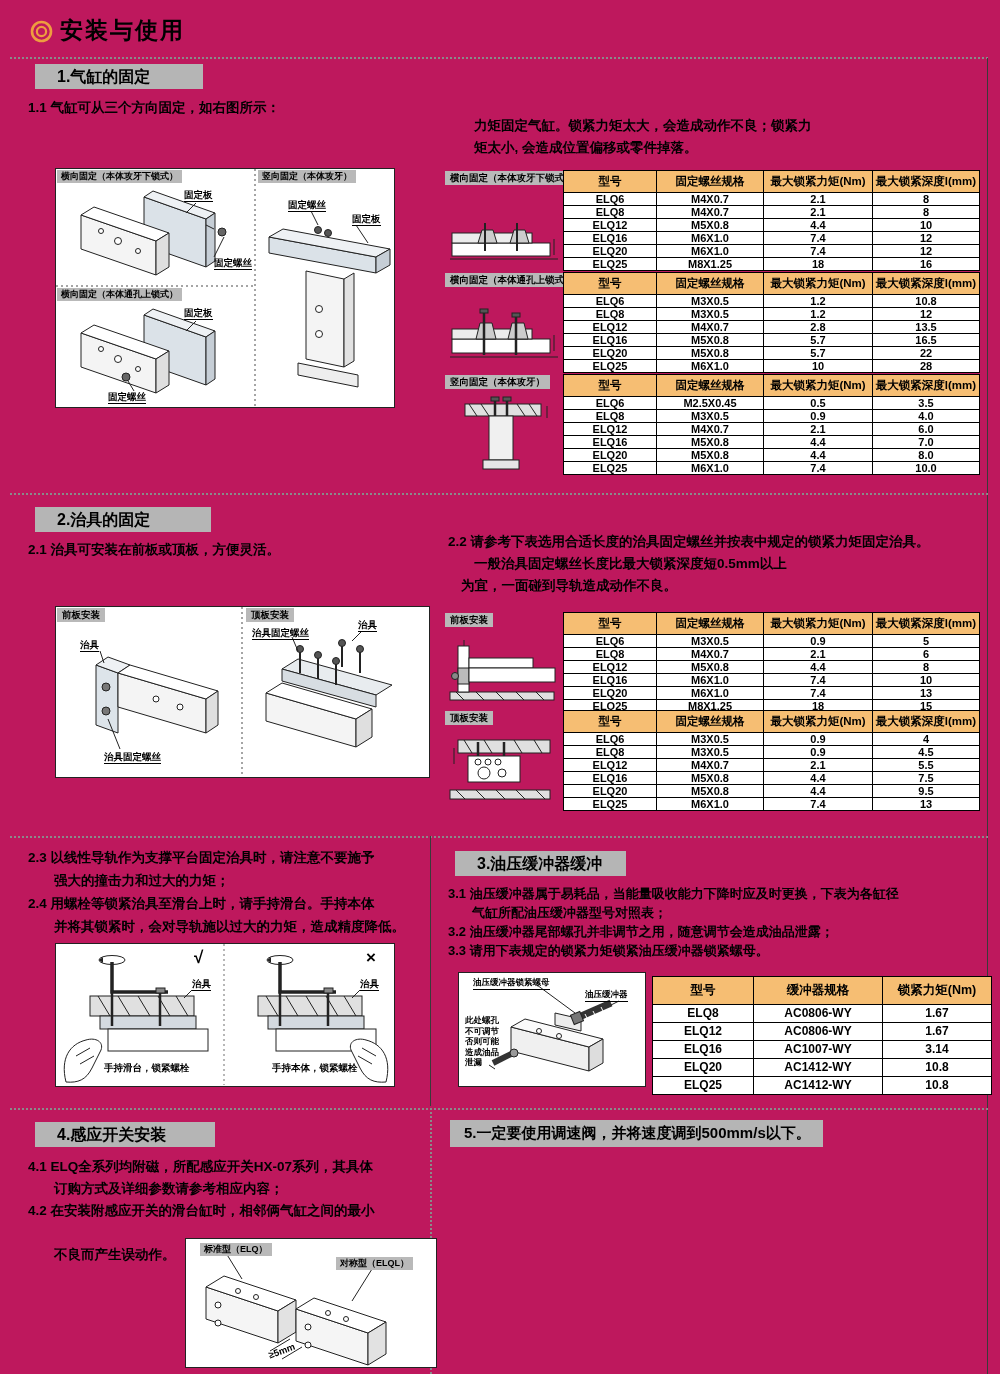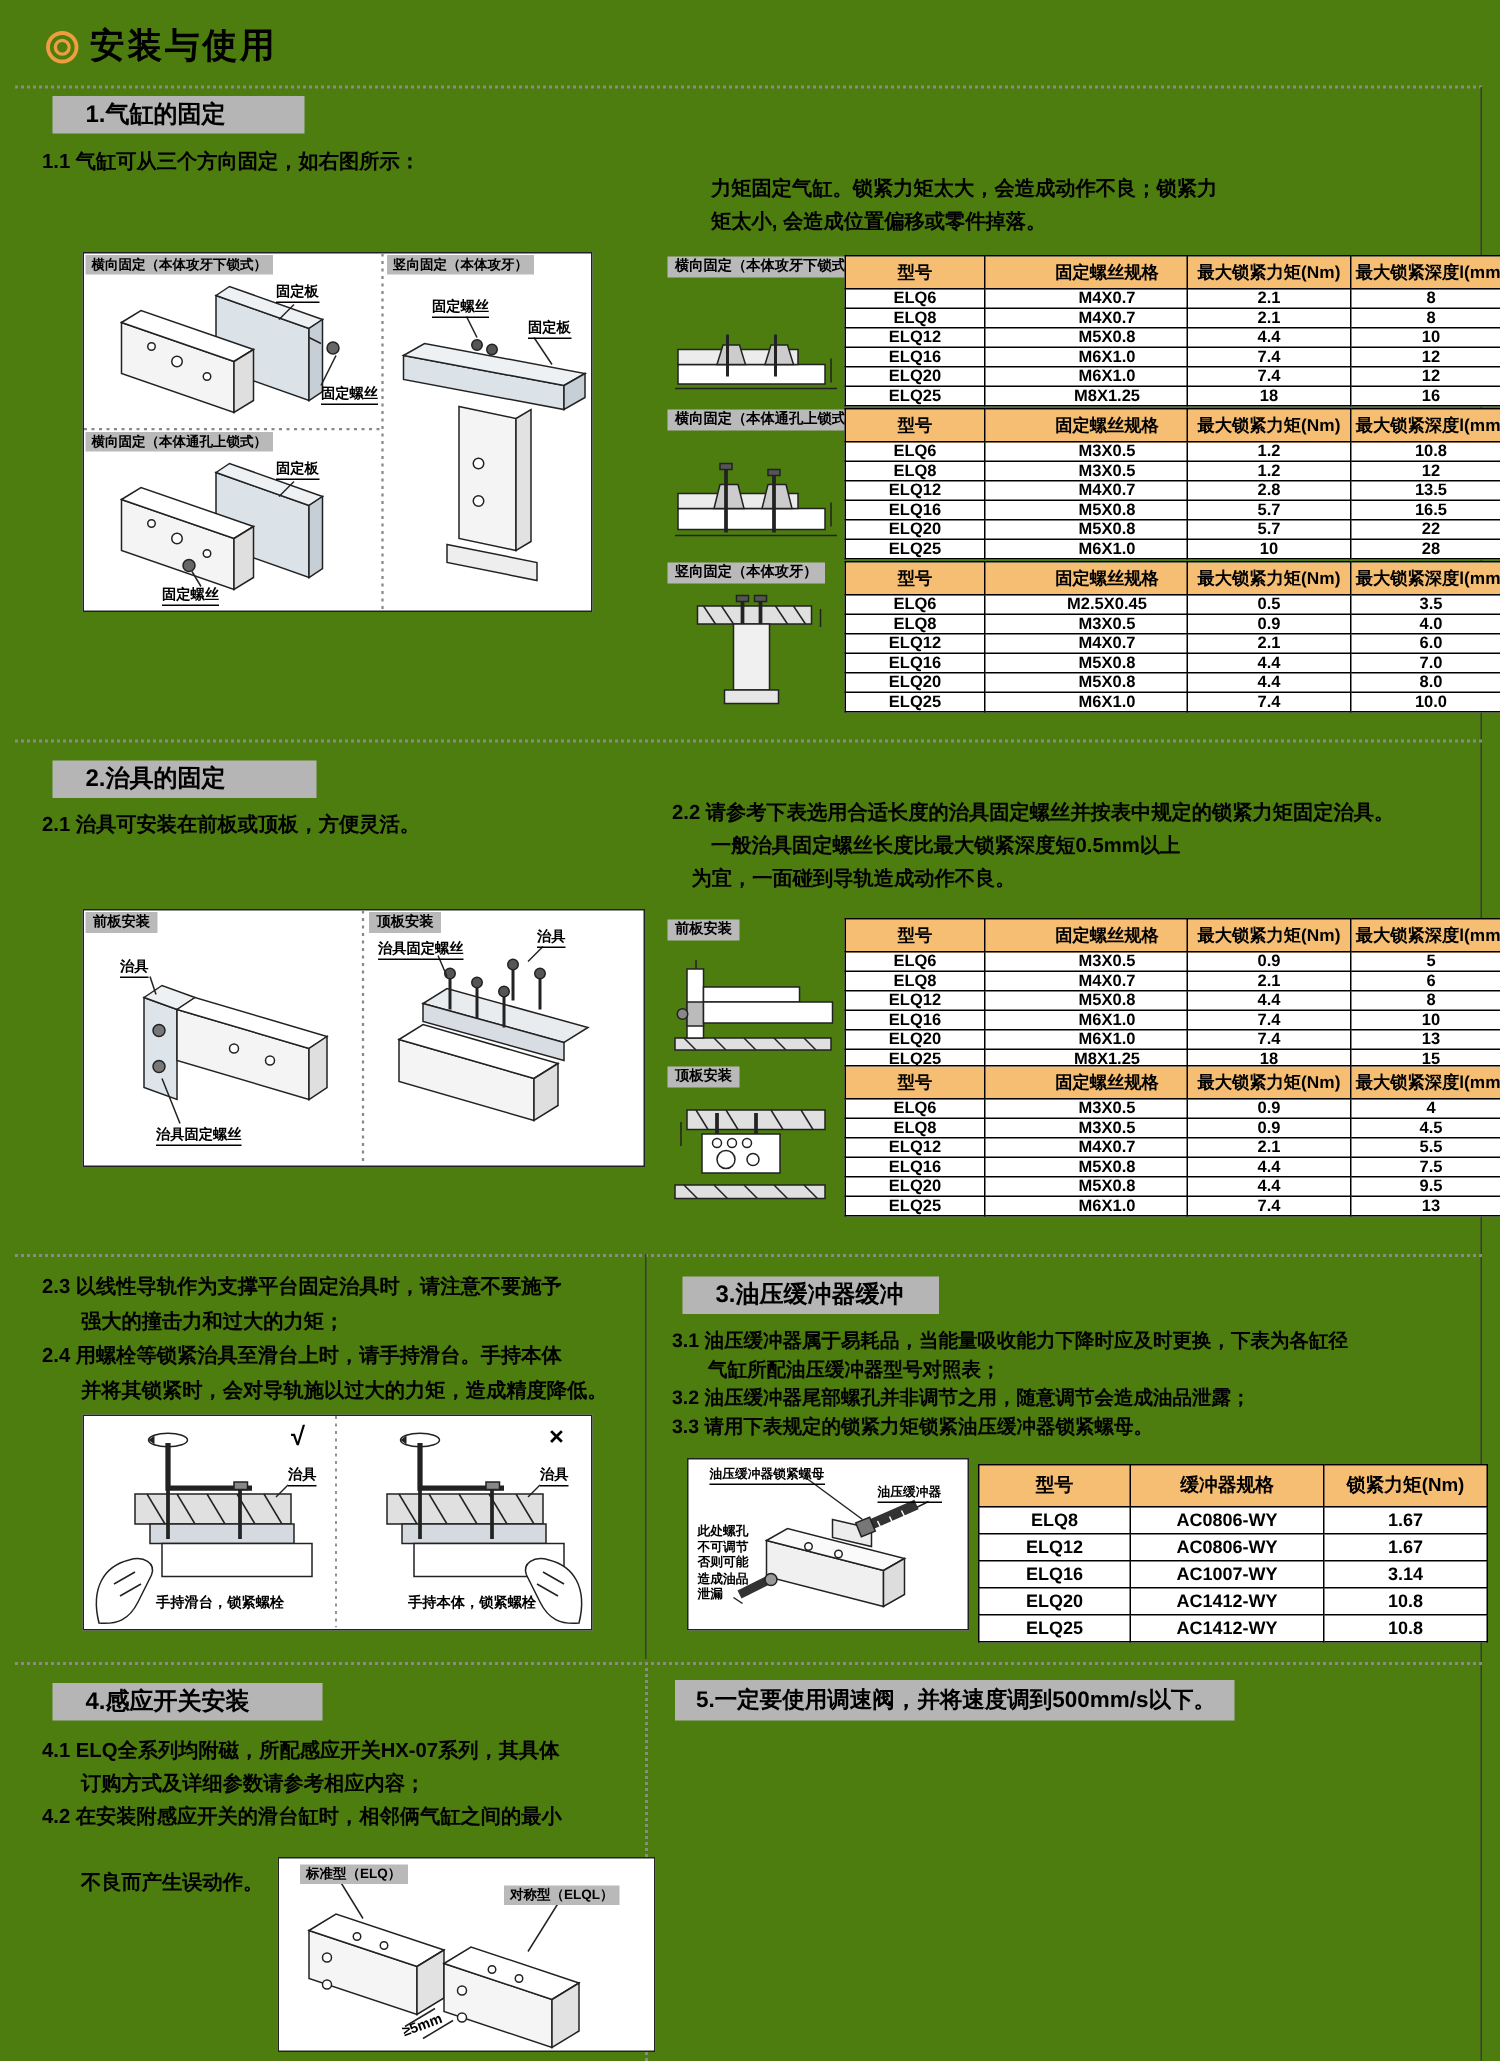--- a/index.html
+++ b/index.html
@@ -1,38 +1,38 @@
 <!DOCTYPE html>
 <html><head>
 <meta charset="utf-8">
 <style>
   html,body{margin:0;padding:0;background:#fff;}
   body{font-family:"Liberation Sans","DejaVu Sans",sans-serif;color:#000;}
-  .page{position:relative;width:1000px;height:1374px;background:#4d7c0f;overflow:hidden;}
+  .page{position:relative;width:1000px;height:1374px;background:#be185d;overflow:hidden;}
   .abs{position:absolute;}
   .dotline{position:absolute;height:0;border-top:2px dotted #8a8a8a;}
   .vline{position:absolute;width:0;border-left:1.5px solid #3a3a3a;}
   .vdot{position:absolute;width:0;border-left:2px dotted #8a8a8a;}
   .page-title{font-size:23px;font-weight:700;letter-spacing:2px;}
   .sec-head{position:absolute;background:#b5b5b5;color:#000;font-size:16px;font-weight:700;line-height:25px;height:25px;padding-left:22px;box-sizing:border-box;}
   .btxt{position:absolute;font-size:13.5px;font-weight:700;line-height:22px;white-space:pre;}
   .dbox{position:absolute;border:1.5px solid #222;background:#fff;box-sizing:border-box;}
   .tag{position:absolute;background:#b9b9b9;color:#000;font-size:9px;font-weight:700;line-height:13px;padding:0 4px;white-space:nowrap;}
   .tag2{position:absolute;background:#b9b9b9;color:#000;font-size:9.5px;font-weight:700;line-height:14px;padding:0 5px;white-space:nowrap;}
   .dlabel{position:absolute;font-size:9.5px;font-weight:700;white-space:nowrap;line-height:11px;}
   .u{border-bottom:1px solid #000;padding-bottom:1px;}
   .note{position:absolute;font-size:8.5px;font-weight:700;line-height:10.5px;white-space:pre-line;}
   .caption{position:absolute;font-size:9.5px;font-weight:700;white-space:nowrap;}
   .checkmark{position:absolute;font-size:17px;font-weight:700;}
   table.data{position:absolute;border-collapse:collapse;table-layout:fixed;background:#fff;}
   table.data th{background:#f6be73;border:1.5px solid #000;font-size:11.5px;font-weight:700;padding:3px 0;text-align:center;}
   table.data td{border:1px solid #000;font-size:11px;font-weight:700;text-align:center;height:12px;line-height:12px;padding:0;}
   table.t4col{width:412px;}
   table.t4col th:nth-child(1),table.t4col td:nth-child(1){width:92px;}
-  table.t4col th:nth-child(2),table.t4col td:nth-child(2){width:106px;padding-left:28px;}
+  table.t4col th:nth-child(2),table.t4col td:nth-child(2){width:106px;}
   table.t4col th:nth-child(3),table.t4col td:nth-child(3){width:108px;}
   table.t4col th:nth-child(4),table.t4col td:nth-child(4){width:106px;}
   table.tbuf{width:336px;}
   table.tbuf th{font-size:12.5px;padding:5px 0;}
   table.tbuf td{height:17px;line-height:17px;font-size:12px;border-bottom:1.5px solid #000;}
   table.tbuf th:nth-child(1),table.tbuf td:nth-child(1){width:100px;}
   table.tbuf th:nth-child(2),table.tbuf td:nth-child(2){width:128px;text-align:center;}
   table.tbuf th:nth-child(3),table.tbuf td:nth-child(3){width:108px;}
   .sec5box{position:absolute;background:#b5b5b5;font-size:15px;font-weight:700;padding:4px 12px 4px 14px;white-space:nowrap;}
   svg{display:block;}

